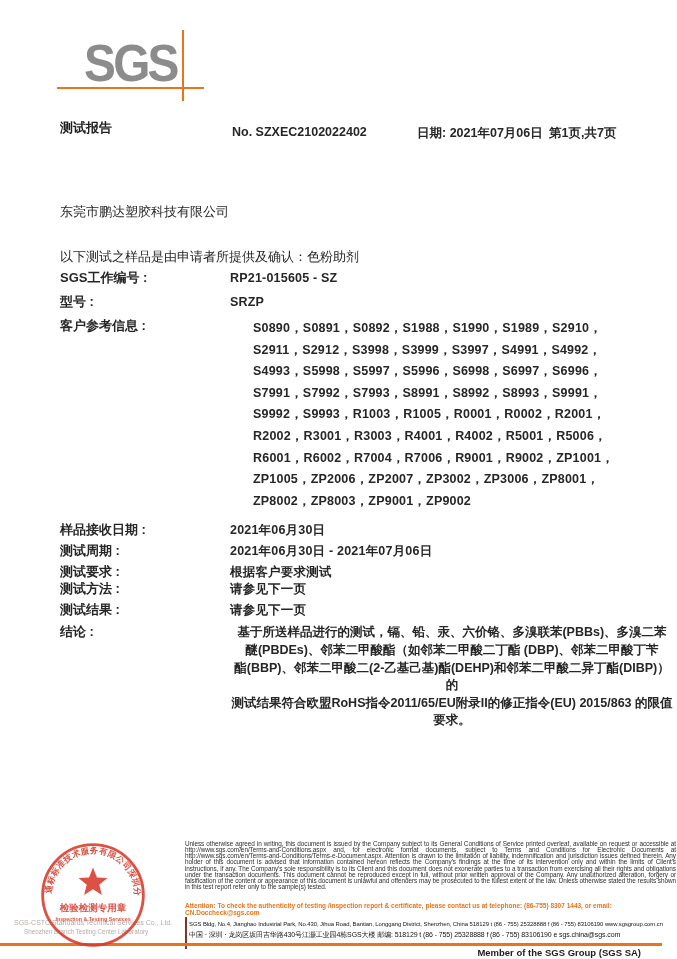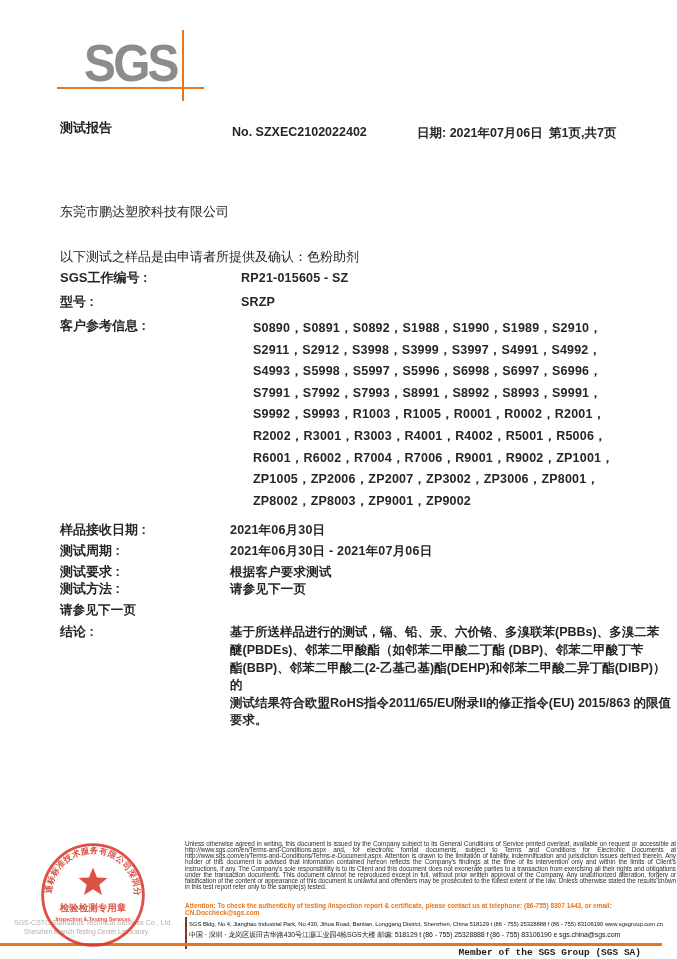--- a/index.html
+++ b/index.html
@@ -29,41 +29,41 @@
   .company{position:absolute;left:60px;top:159px;font-size:13px;font-weight:400;line-height:26px;margin-top:40px;}
 
   .intro{position:absolute;left:60px;top:248px;font-size:13px;font-weight:400;}
 
   
   .fields{position:absolute;left:60px;top:270px;width:614px;}
   .frow{display:flex;align-items:flex-start;}
   .flabel{width:170px;flex:0 0 170px;font-size:13px;font-weight:600;line-height:16px;}
   .fvalue{flex:1;font-size:12.5px;font-weight:600;line-height:16px;letter-spacing:.2px;}
   .pre{white-space:pre-line;}
-  .mb8{margin-bottom:8px;gap:11px;} .mb10{margin-bottom:10px;gap:23px;}
+  .mb8{margin-bottom:8px;} .mb10{margin-bottom:10px;gap:23px;}
   .mb5{margin-bottom:5px;} .mb1{margin-bottom:1px;} .mb6{margin-bottom:6px;}
   .codes{line-height:21.6px;}
-  .conclusion{line-height:17.6px;letter-spacing:0;}
+  .conclusion{line-height:17.6px;letter-spacing:0;text-align:center;}
 
   
   .stamp{position:absolute;left:36px;top:838px;width:114px;height:114px;opacity:.88;z-index:3;pointer-events:none;}
   .lab-lines{position:absolute;left:14px;top:918px;width:175px;z-index:1;color:#b5ada6;}
   .lab-line1{font-size:7px;line-height:9px;}
   .lab-line2{font-size:6.3px;line-height:9px;padding-left:10px;}
   .fineprint{position:absolute;left:185px;top:841px;width:491px;font-size:6.4px;line-height:6.15px;
     text-align:justify;color:#2e2e2e;letter-spacing:-.05px;}
   .attention{position:absolute;left:185px;top:903px;width:491px;font-size:6.5px;line-height:6.9px;
     font-weight:700;color:var(--accent);}
   .addr-en{position:absolute;left:189px;top:921px;width:486px;font-size:5.9px;color:#141414;
     white-space:nowrap;letter-spacing:-.05px;}
   .addr-cn{position:absolute;left:189px;top:930px;width:486px;font-size:7px;color:#141414;
     white-space:nowrap;letter-spacing:-.1px;}
   .footer-divider{position:absolute;left:185px;top:917px;width:2px;height:32px;background:#7a382b;}
   .footer-orange-line{position:absolute;left:0px;top:943px;width:662px;height:3px;background:var(--accent);}
-  .member{position:absolute;right:36px;top:947px;font-size:9.5px;font-weight:600;color:#1c1c1c;font-family:Liberation Mono, monospace;}
+  .member{position:absolute;right:36px;top:947px;font-size:9.5px;font-weight:600;color:#1c1c1c;}
 </style>
 </head>
 <body>
 
 <div class="page">
 
   <div>
     <div class="logo-text">SGS</div>
     <div class="logo-hline"></div>
     <div class="logo-vline"></div>
@@ -111,20 +111,21 @@
     </div>
     <div class="frow mb1">
       <div class="flabel">测试要求 :</div>
       <div class="fvalue">根据客户要求测试</div>
     </div>
     <div class="frow mb5">
       <div class="flabel">测试方法 :</div>
       <div class="fvalue">请参见下一页</div>
     </div>
     <div class="frow mb6">
+      <div class="flabel">测试结果 :</div>
       <div class="fvalue">请参见下一页</div>
     </div>
     <div class="frow">
       <div class="flabel">结论 :</div>
       <div class="fvalue pre conclusion">基于所送样品进行的测试，镉、铅、汞、六价铬、多溴联苯(PBBs)、多溴二苯
 醚(PBDEs)、邻苯二甲酸酯（如邻苯二甲酸二丁酯 (DBP)、邻苯二甲酸丁苄
 酯(BBP)、邻苯二甲酸二(2-乙基己基)酯(DEHP)和邻苯二甲酸二异丁酯(DIBP)）的
 测试结果符合欧盟RoHS指令2011/65/EU附录II的修正指令(EU) 2015/863 的限值
 要求。</div>
     </div>

